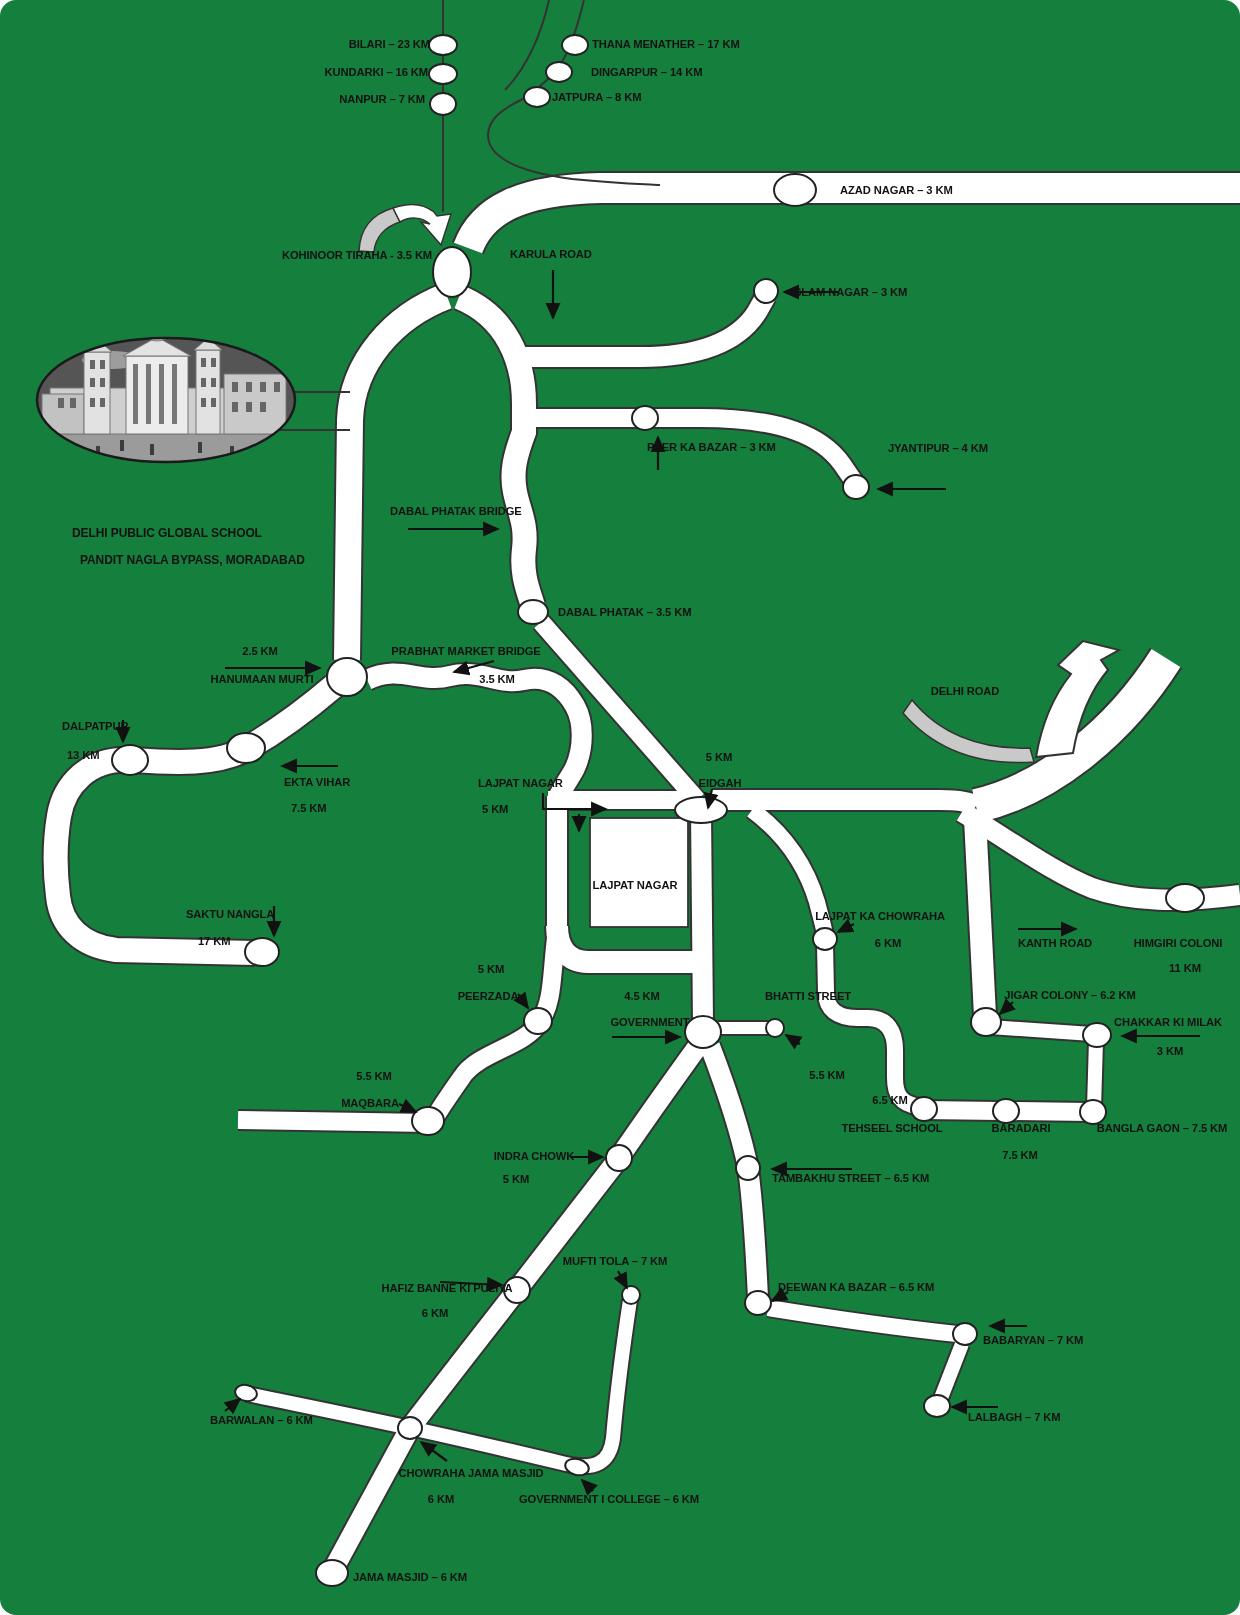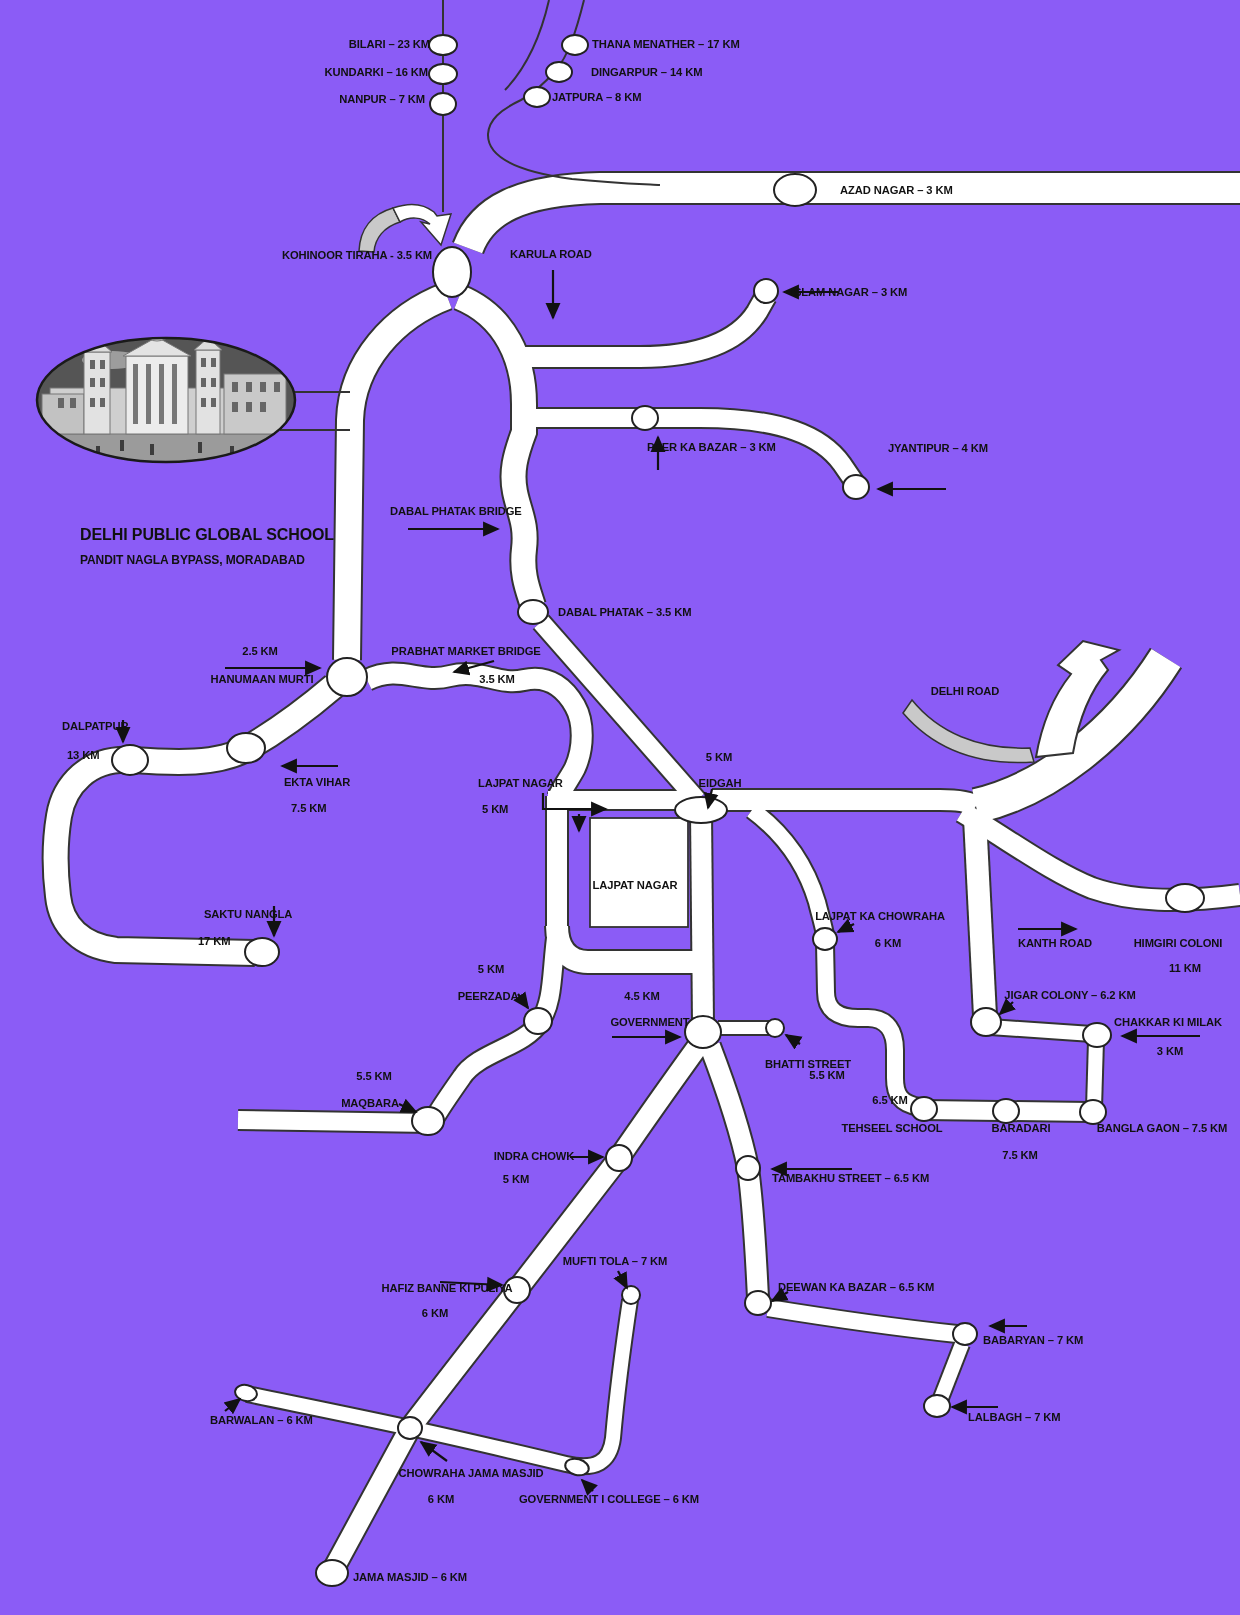--- a/index.html
+++ b/index.html
@@ -1,17 +1,17 @@
 <!DOCTYPE html>
 <html><head>
 <meta charset="utf-8">
 <style>
   html,body{margin:0;padding:0;background:#fff;}
-  #map{position:relative;width:1240px;height:1615px;background:#8b5cf6;overflow:hidden;
-       font-family:"Liberation Sans",sans-serif;}
+  #map{position:relative;width:1240px;height:1615px;background:#15803d;overflow:hidden;
+       font-family:"Liberation Sans",sans-serif;border-radius:16px;}
   #roadsvg{position:absolute;left:0;top:0;}
   .lbl{position:absolute;font:700 11.2px "Liberation Sans",sans-serif;color:#111;
        white-space:nowrap;letter-spacing:-0.1px;}
   .c{transform:translate(-50%,-50%);}
   .case{stroke:#333;fill:none;}
   .fillw{stroke:#fff;fill:none;}
   .thin{stroke:#333;stroke-width:2;fill:none;}
   .node{fill:#fff;stroke:#222;stroke-width:2;}
   .arr{stroke:#111;stroke-width:2.2;fill:none;marker-end:url(#ah);}
 </style>
@@ -281,51 +281,51 @@
 <div class="lbl" style="left:592px;top:38px">THANA MENATHER – 17 KM</div>
 <div class="lbl" style="left:591px;top:66px">DINGARPUR – 14 KM</div>
 <div class="lbl" style="left:552px;top:91px">JATPURA – 8 KM</div>
 <div class="lbl" style="left:840px;top:184px">AZAD NAGAR – 3 KM</div>
 <div class="lbl" style="left:282px;top:249px">KOHINOOR TIRAHA - 3.5 KM</div>
 <div class="lbl" style="left:510px;top:248px">KARULA ROAD</div>
 <div class="lbl" style="left:791px;top:286px">ISLAM NAGAR – 3 KM</div>
 <div class="lbl" style="left:647px;top:441px">PEER KA BAZAR – 3 KM</div>
 <div class="lbl" style="left:888px;top:442px">JYANTIPUR – 4 KM</div>
 <div class="lbl" style="left:390px;top:505px">DABAL PHATAK BRIDGE</div>
-<div class="lbl" style="left:80px;top:526px;font-size:16px">DELHI PUBLIC GLOBAL SCHOOL</div>
+<div class="lbl" style="left:72px;top:526px;font-size:12px">DELHI PUBLIC GLOBAL SCHOOL</div>
 <div class="lbl" style="left:80px;top:553px;font-size:12px">PANDIT NAGLA BYPASS, MORADABAD</div>
 <div class="lbl" style="left:558px;top:606px">DABAL PHATAK – 3.5 KM</div>
 <div class="lbl c" style="left:260px;top:651px">2.5 KM</div>
 <div class="lbl c" style="left:466px;top:651px">PRABHAT MARKET BRIDGE</div>
 <div class="lbl c" style="left:262px;top:679px">HANUMAAN MURTI</div>
 <div class="lbl c" style="left:497px;top:679px">3.5 KM</div>
 <div class="lbl c" style="left:965px;top:691px">DELHI ROAD</div>
 <div class="lbl" style="left:62px;top:720px">DALPATPUR</div>
 <div class="lbl" style="left:67px;top:749px">13 KM</div>
 <div class="lbl c" style="left:719px;top:757px">5 KM</div>
 <div class="lbl" style="left:284px;top:776px">EKTA VIHAR</div>
 <div class="lbl" style="left:478px;top:777px">LAJPAT NAGAR</div>
 <div class="lbl c" style="left:720px;top:783px">EIDGAH</div>
 <div class="lbl" style="left:291px;top:802px">7.5 KM</div>
 <div class="lbl" style="left:482px;top:803px">5 KM</div>
 <div class="lbl c" style="left:635px;top:885px">LAJPAT NAGAR</div>
-<div class="lbl" style="left:204px;top:908px">SAKTU NANGLA</div>
+<div class="lbl" style="left:186px;top:908px">SAKTU NANGLA</div>
 <div class="lbl c" style="left:880px;top:916px">LAJPAT KA CHOWRAHA</div>
 <div class="lbl" style="left:198px;top:935px">17 KM</div>
 <div class="lbl c" style="left:888px;top:943px">6 KM</div>
 <div class="lbl c" style="left:1055px;top:943px">KANTH ROAD</div>
 <div class="lbl c" style="left:1178px;top:943px">HIMGIRI COLONI</div>
 <div class="lbl c" style="left:1185px;top:968px">11 KM</div>
 <div class="lbl c" style="left:491px;top:969px">5 KM</div>
 <div class="lbl c" style="left:1070px;top:995px">JIGAR COLONY – 6.2 KM</div>
 <div class="lbl c" style="left:488px;top:996px">PEERZADA</div>
 <div class="lbl c" style="left:642px;top:996px">4.5 KM</div>
 <div class="lbl c" style="left:1168px;top:1022px">CHAKKAR KI MILAK</div>
 <div class="lbl c" style="left:650px;top:1022px">GOVERNMENT</div>
-<div class="lbl c" style="left:808px;top:1064px">BHATTI STREET</div>
+<div class="lbl c" style="left:808px;top:996px">BHATTI STREET</div>
 <div class="lbl c" style="left:1170px;top:1051px">3 KM</div>
 <div class="lbl c" style="left:827px;top:1075px">5.5 KM</div>
 <div class="lbl c" style="left:374px;top:1076px">5.5 KM</div>
 <div class="lbl c" style="left:890px;top:1100px">6.5 KM</div>
 <div class="lbl c" style="left:370px;top:1103px">MAQBARA</div>
 <div class="lbl c" style="left:892px;top:1128px">TEHSEEL SCHOOL</div>
 <div class="lbl c" style="left:1021px;top:1128px">BARADARI</div>
 <div class="lbl c" style="left:1162px;top:1128px">BANGLA GAON – 7.5 KM</div>
 <div class="lbl c" style="left:1020px;top:1155px">7.5 KM</div>
 <div class="lbl c" style="left:534px;top:1156px">INDRA CHOWK</div>

